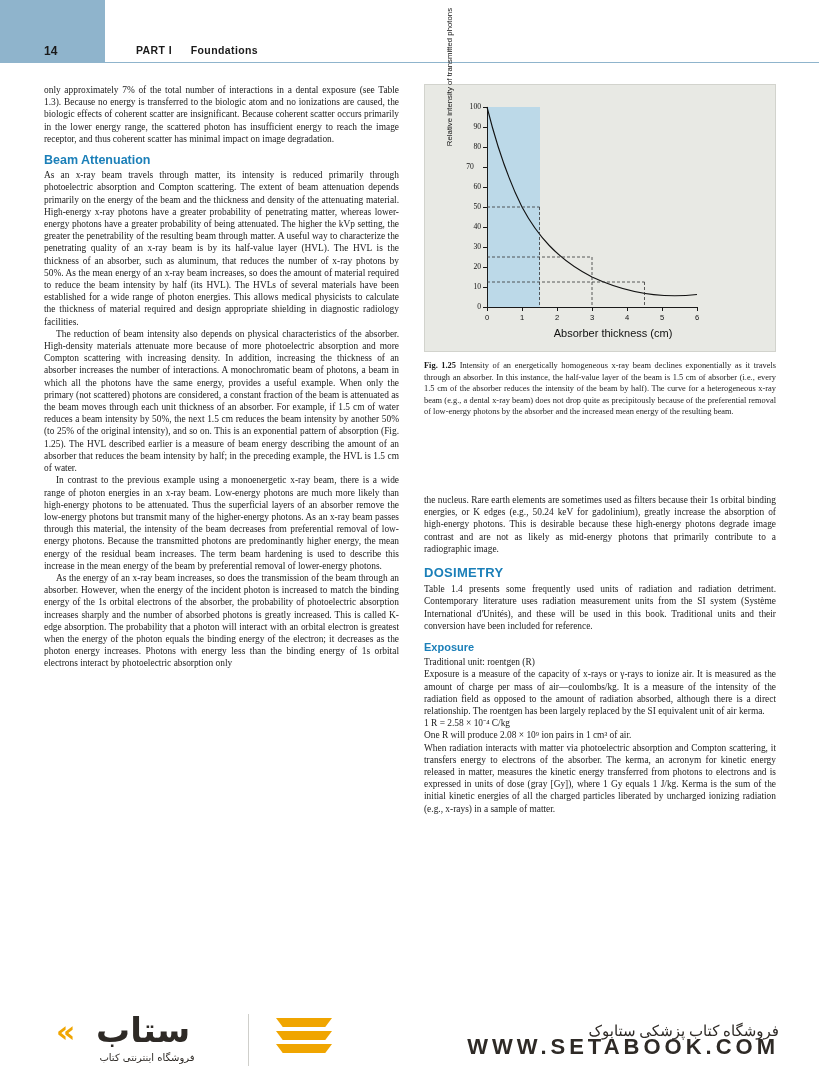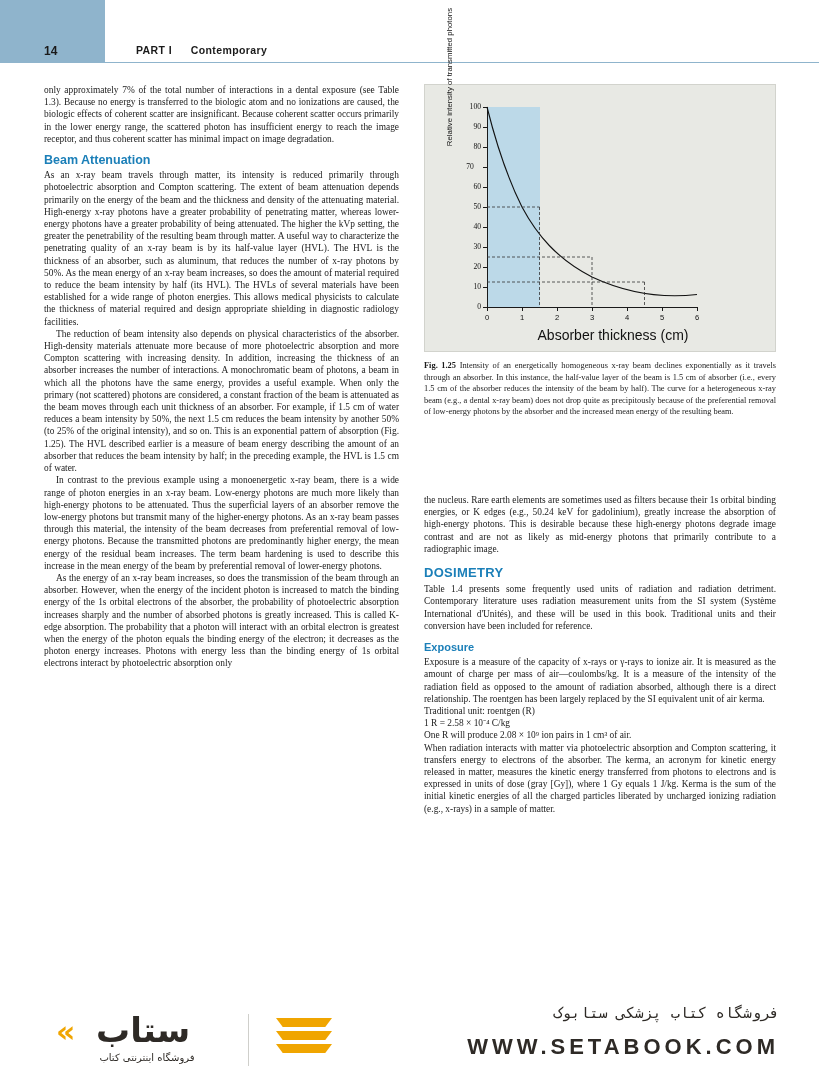--- a/index.html
+++ b/index.html
@@ -100,21 +100,21 @@
   .ytitle{
     position:absolute;left:-42px;top:50px;
     width:160px;
     transform:rotate(-90deg);transform-origin:left top;
     font-family:"Liberation Sans", sans-serif;
     font-size:7.8px;color:#111;text-align:center;
   }
   .xtitle{
     position:absolute;left:0;top:220px;width:252px;
     font-family:"Liberation Sans", sans-serif;
-    font-size:14px;color:#111;text-align:center;
+    font-size:11px;color:#111;text-align:center;
   }
   .caption{
     position:absolute;left:424px;top:360px;width:352px;
     font-family:Liberation Serif, serif;
     font-size:8.4px;line-height:11.6px;color:#1b1b1b;
     text-align:justify;
   }
   .caption b{font-weight:bold;}
 
   
@@ -149,43 +149,43 @@
     background:#cfcfcb;
   }
   .logo-mark{
     position:absolute;left:276px;top:18px;width:56px;height:44px;
   }
   .logo-mark span{
     display:block;height:9px;background:#f0a500;margin-bottom:4px;
     clip-path:polygon(0 0,100% 0,88% 100%,12% 100%);
   }
   .brand-right-fa{
-    position:absolute;right:40px;top:4px;
-    font-family:Liberation Mono, monospace;
+    position:absolute;right:40px;top:22px;
+    font-family:Liberation Serif, serif;
     font-size:15px;color:#2e2a26;direction:rtl;
   }
   .brand-right-url{
     position:absolute;right:40px;top:34px;
     font-family:"Liberation Sans", sans-serif;
     font-size:22px;font-weight:bold;color:#2e2a26;
     letter-spacing:4px;
   }
 </style>
 </head>
 <body>
 
 <div class="page">
 
   <div class="header">
     <div class="header-tab"></div>
     <div class="folio">14</div>
     <div class="running-head">
       <span class="part">PART I</span>
       <span class="sep"></span>
-      <span class="sect">Contemporary</span>
+      <span class="sect">Foundations</span>
     </div>
     <div class="header-rule"></div>
   </div>
 
   <div class="col col-left">
 
     <p class="noindent">
       <span>only approximately 7% of the total number of interactions in a dental exposure (see Table 1.3). Because no energy is transferred to the biologic atom and no ionizations are caused, the biologic effects of coherent scatter are insignificant. Because coherent scatter occurs primarily in the lower energy range, the scattered photon has insufficient energy to reach the image receptor, and thus coherent scatter has minimal impact on image degradation.</span>
     </p>
 
@@ -285,25 +285,25 @@
 
     <h2 class="head-blue-caps">DOSIMETRY</h2>
 
     <p class="noindent">
       <span>Table 1.4 presents some frequently used units of radiation and radiation detriment. Contemporary literature uses radiation measurement units from the SI system (Système International d'Unités), and these will be used in this book. Traditional units and their conversion have been included for reference.</span>
     </p>
 
     <h3 class="head-blue-sm">Exposure</h3>
 
     <p class="noindent">
+      <span>Traditional unit: roentgen (R)</span>
+    </p>
+
+    <p class="noindent">
       <span>Exposure is a measure of the capacity of x-rays or γ-rays to ionize air. It is measured as the amount of charge per mass of air—coulombs/kg. It is a measure of the intensity of the radiation field as opposed to the amount of radiation absorbed, although there is a direct relationship. The roentgen has been largely replaced by the SI equivalent unit of air kerma.</span>
-    </p>
-
-    <p class="noindent">
-      <span>Traditional unit: roentgen (R)</span>
     </p>
     <p class="noindent">
       <span>1 R = 2.58 × 10⁻⁴ C/kg</span>
     </p>
     <p class="noindent">
       <span>One R will produce 2.08 × 10⁹ ion pairs in 1 cm³ of air.</span>
     </p>
 
 
     <p class="noindent">

